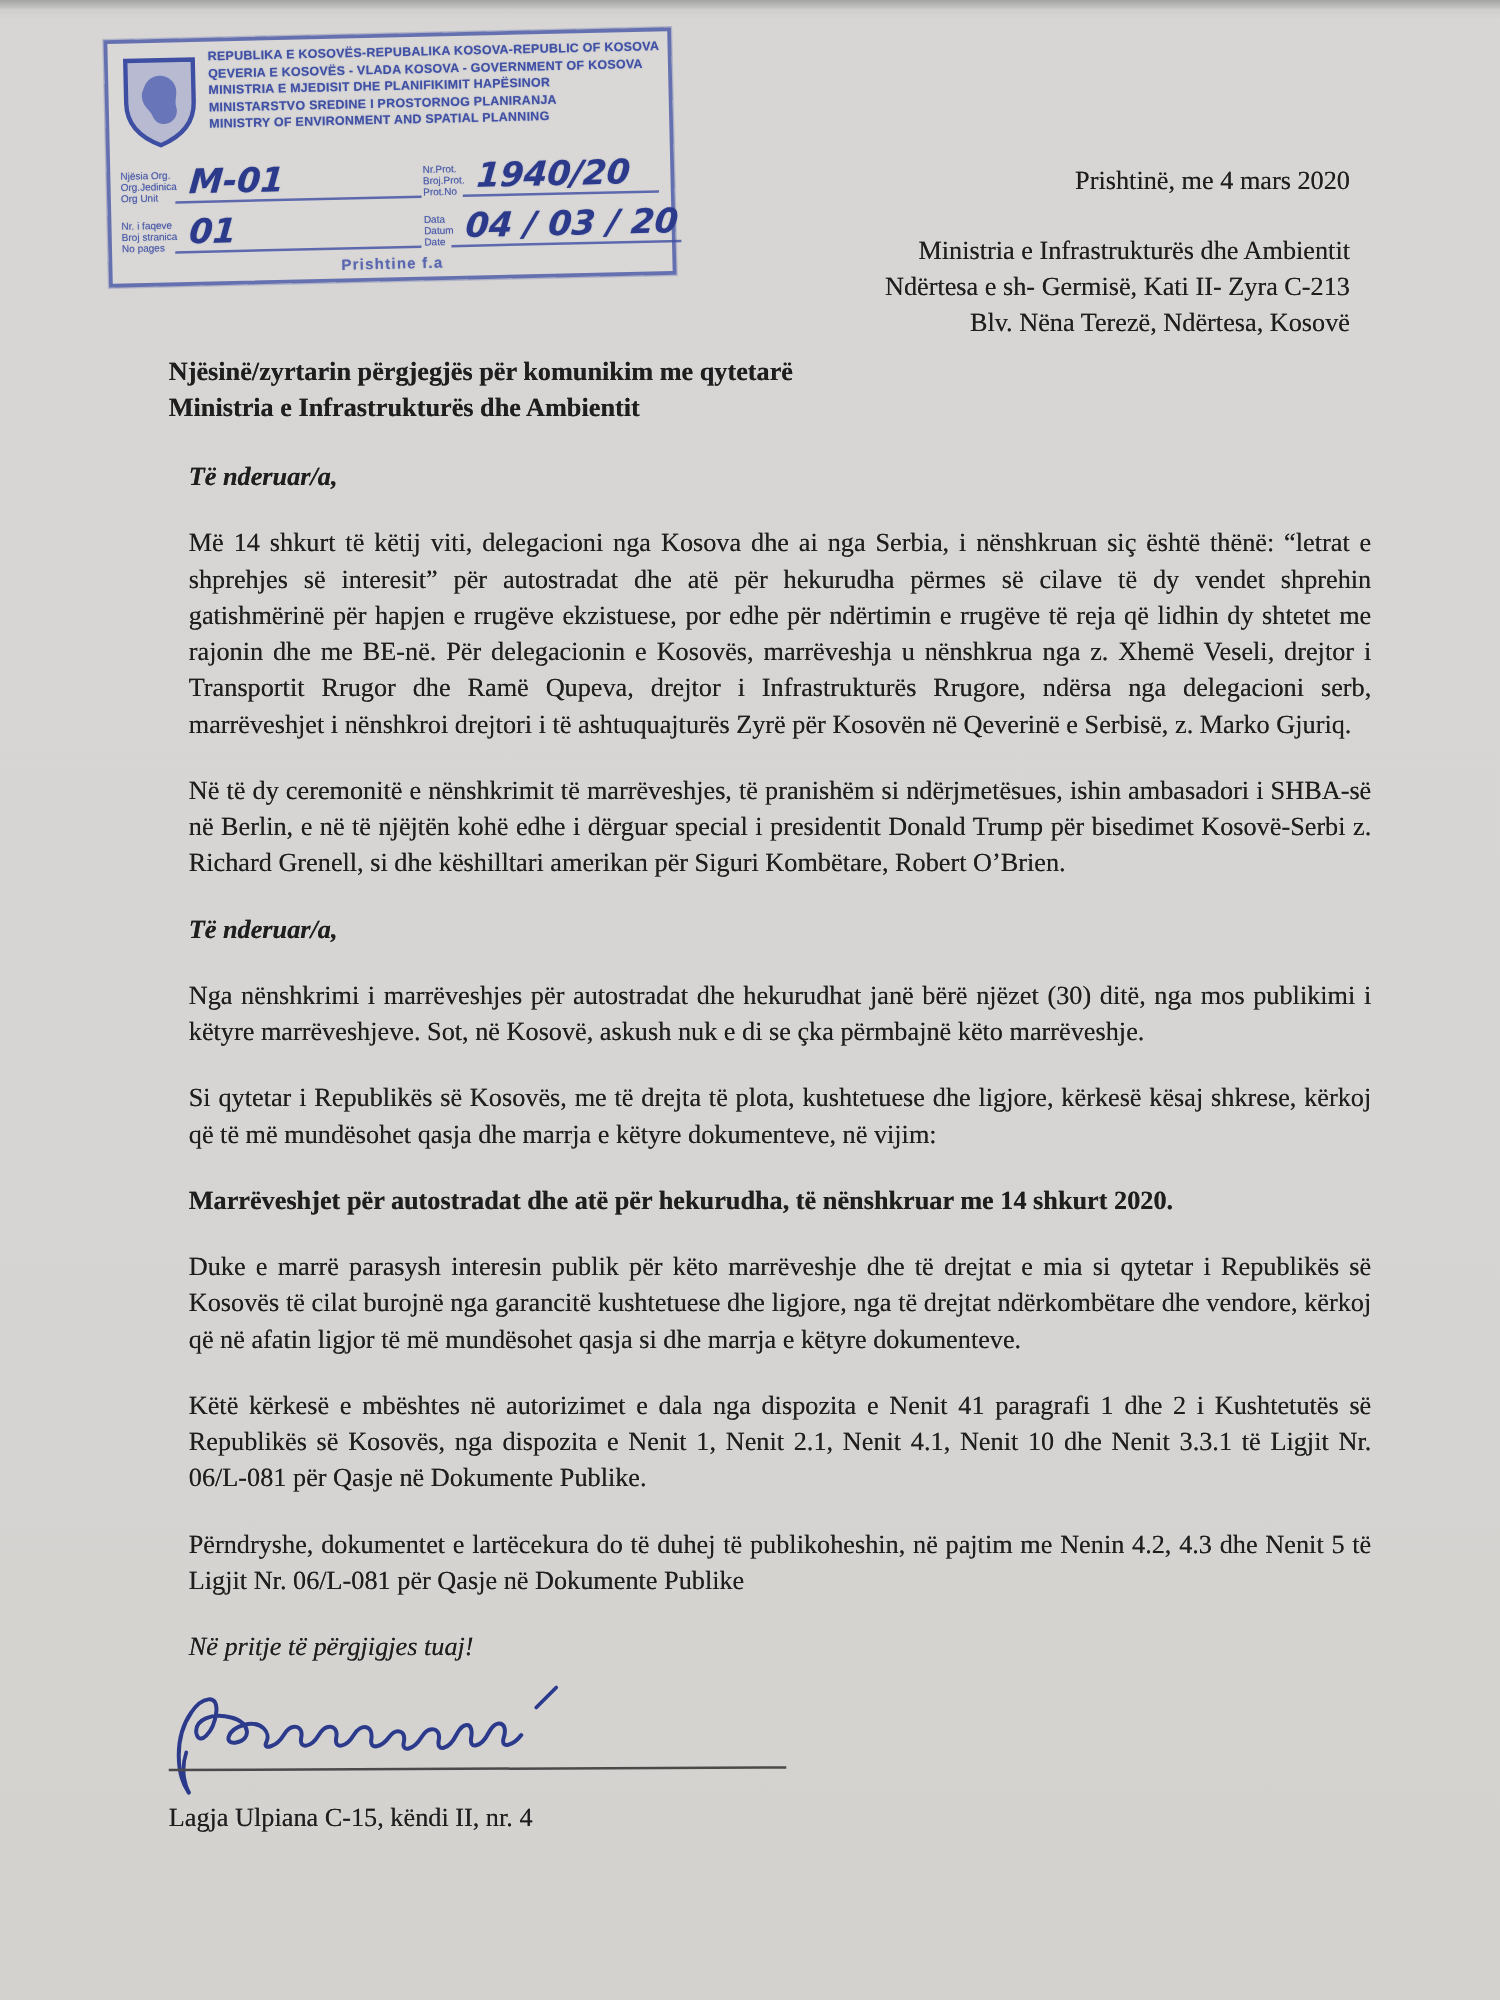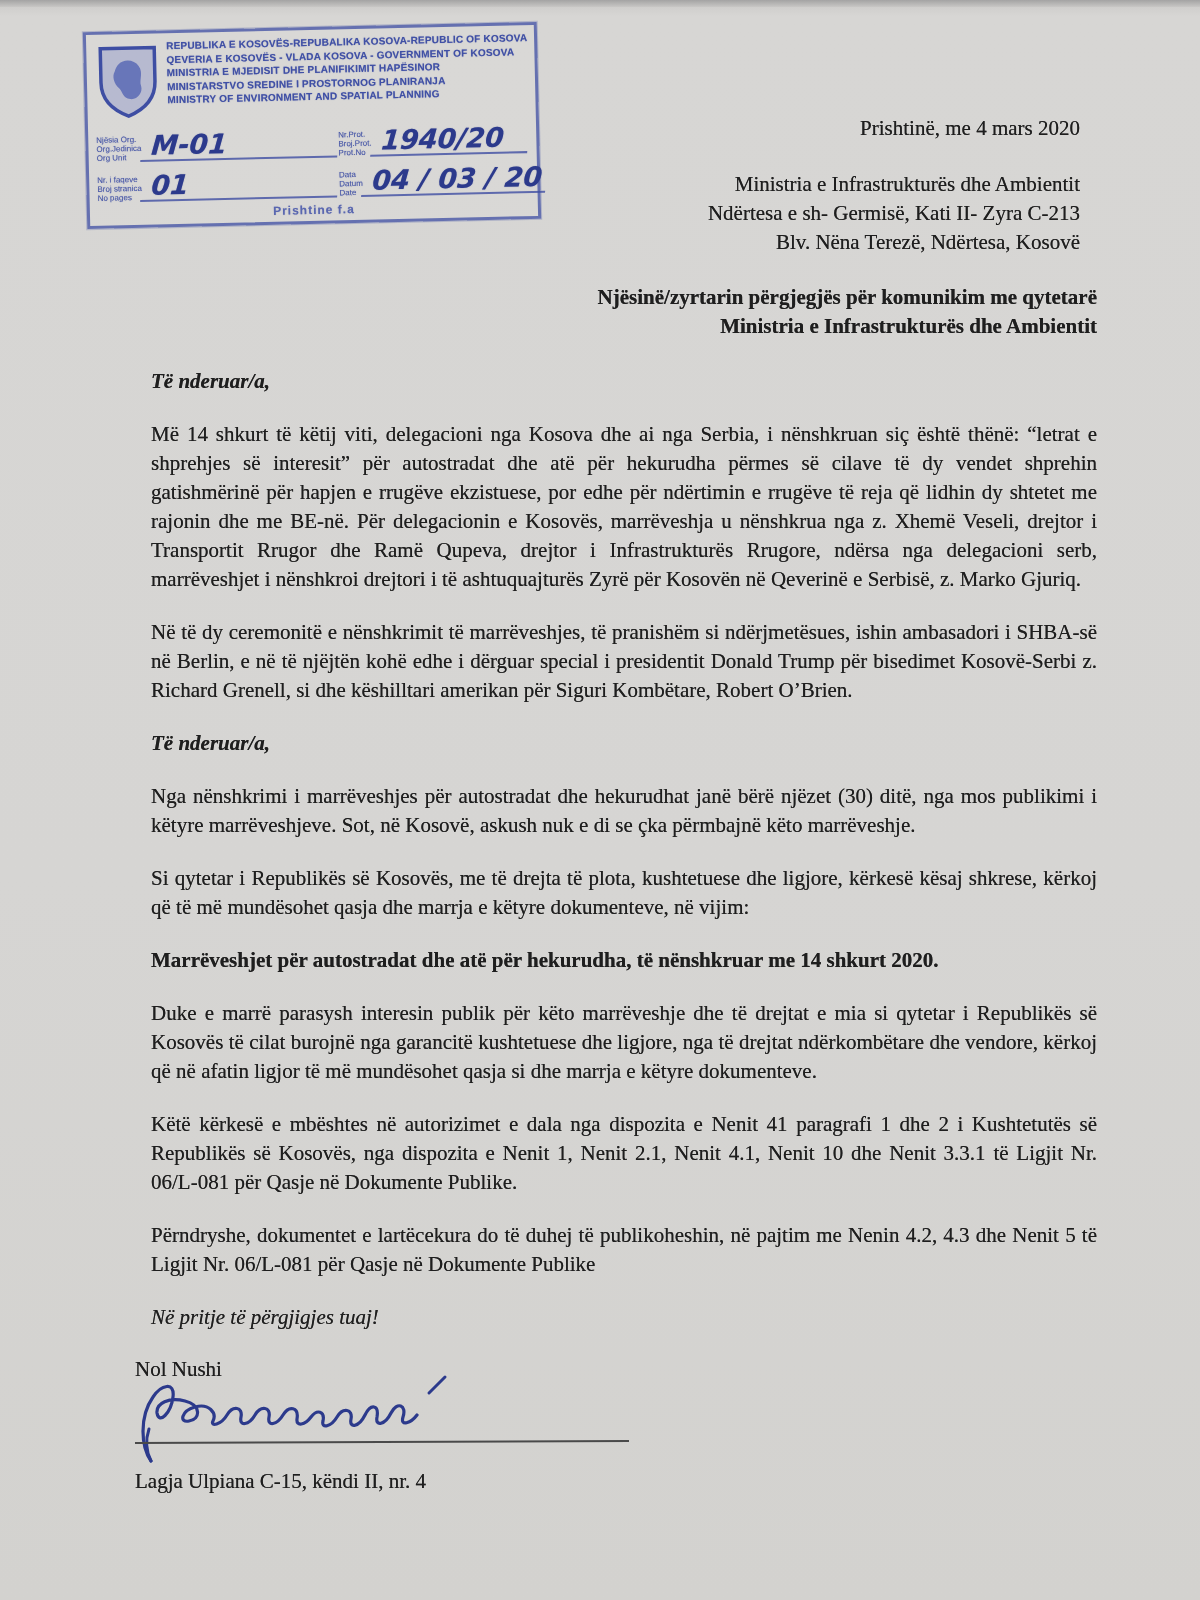--- a/index.html
+++ b/index.html
@@ -42,32 +42,32 @@
     transform:skewX(-6deg);padding:0 4px 0 10px;white-space:nowrap;
     text-shadow:0 0 1px rgba(44,58,140,.5);
   }
   .stamp-footer{
     text-align:center;font-size:12px;font-weight:bold;color:#5a67b0;
     letter-spacing:1px;margin-top:5px;text-shadow:0 0 1px rgba(90,103,176,.5);
   }
 
   
   .hdr-right{
-    position:absolute;top:114px;right:120px;text-align:right;
+    position:absolute;top:130px;right:120px;text-align:right;
     font-size:21px;line-height:29px;
   }
   .hdr-right .date{margin-bottom:27px;}
 
   
   .letter{
     position:absolute;left:135px;top:283px;width:962px;
     font-size:21px;line-height:29px;text-align:justify;
   }
   .letter p{margin:0 0 24px 16px;}
-  .addressee{font-weight:bold;text-align:right;margin:0 0 26px 0;}
+  .addressee{font-weight:bold;text-align:left;margin:0 0 26px 0;}
   .salut{font-weight:bold;font-style:italic;text-align:left;margin:0 0 24px 0;}
   .request{font-weight:bold;text-align:left;margin:0 0 24px 0;}
   .closing{text-align:left;margin:0 0 20px 0;font-style:italic;}
 
   .sig-block{margin-top:2px;}
   .sig-name{line-height:27px;}
   .sig-draw{display:block;margin:-14px 0 2px -6px;}
   .sig-address div{line-height:29px;}
 </style>
 </head>
@@ -160,21 +160,20 @@
 
     <p>Duke e marrë parasysh interesin publik për këto marrëveshje dhe të drejtat e mia si qytetar i Republikës së Kosovës të cilat burojnë nga garancitë kushtetuese dhe ligjore, nga të drejtat ndërkombëtare dhe vendore, kërkoj që në afatin ligjor të më mundësohet qasja si dhe marrja e këtyre dokumenteve.</p>
 
     <p>Këtë kërkesë e mbështes në autorizimet e dala nga dispozita e Nenit 41 paragrafi 1 dhe 2 i Kushtetutës së Republikës së Kosovës, nga dispozita e Nenit 1, Nenit 2.1, Nenit 4.1, Nenit 10 dhe Nenit 3.3.1 të Ligjit Nr. 06/L-081 për Qasje në Dokumente Publike.</p>
 
     <p>Përndryshe, dokumentet e lartëcekura do të duhej të publikoheshin, në pajtim me Nenin 4.2, 4.3 dhe Nenit 5 të Ligjit Nr. 06/L-081 për Qasje në Dokumente Publike</p>
 
     <p class="closing">Në pritje të përgjigjes tuaj!</p>
 
     <div class="sig-block">
-      <div class="sig-name">Nol Nushi</div>
       <svg class="sig-draw" width="540" height="96" viewBox="0 0 540 96">
 
         <path d="M22 92 C 12 78 10 48 24 28 C 32 16 46 12 44 28 C 42 44 30 56 28 44 C 27 34 40 28 56 32 C 72 36 72 50 60 52 C 50 54 52 42 66 38 C 80 34 88 44 84 52 C 81 58 92 56 98 46 C 104 36 114 38 112 48 C 110 58 120 56 126 46 C 132 36 142 38 140 48 C 138 58 148 56 154 46 C 160 36 170 38 168 50 C 167 58 176 56 182 48 C 188 40 196 42 194 52 C 192 60 202 58 208 48 C 214 38 224 40 222 50 C 220 60 230 58 236 46 C 242 34 250 36 248 48 C 246 58 256 56 262 44 C 268 32 278 36 274 48 C 271 58 282 54 288 46" stroke="#2c3a8c" stroke-width="3.2" fill="none" stroke-linecap="round"></path>
         <path d="M300 24 L316 8" stroke="#2c3a8c" stroke-width="3" fill="none" stroke-linecap="round"></path>
 
         <path d="M22 92 C 18 84 16 72 20 60" stroke="#2c3a8c" stroke-width="3" fill="none" stroke-linecap="round"></path>
 
         <line x1="6" y1="74" x2="500" y2="72" stroke="#4a4a4a" stroke-width="2"></line>
       </svg>
       <div class="sig-address">

